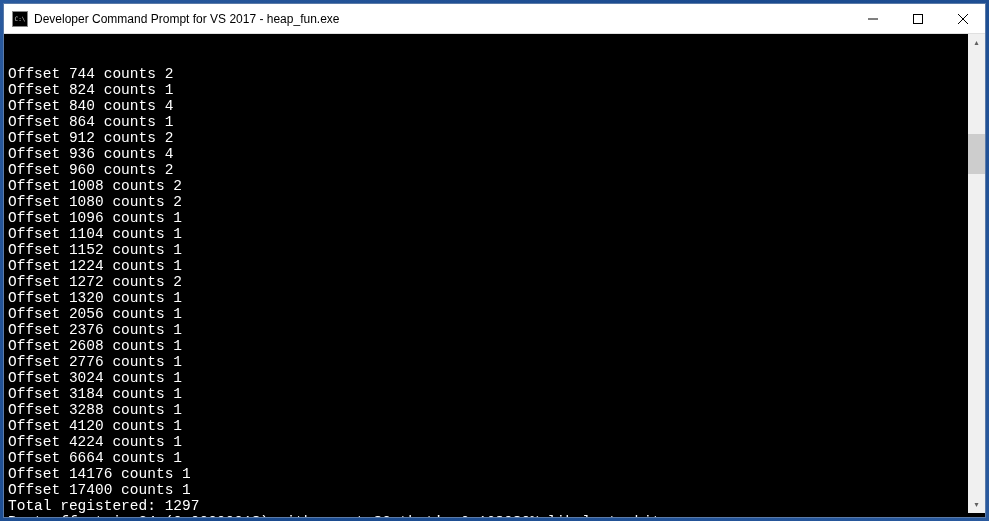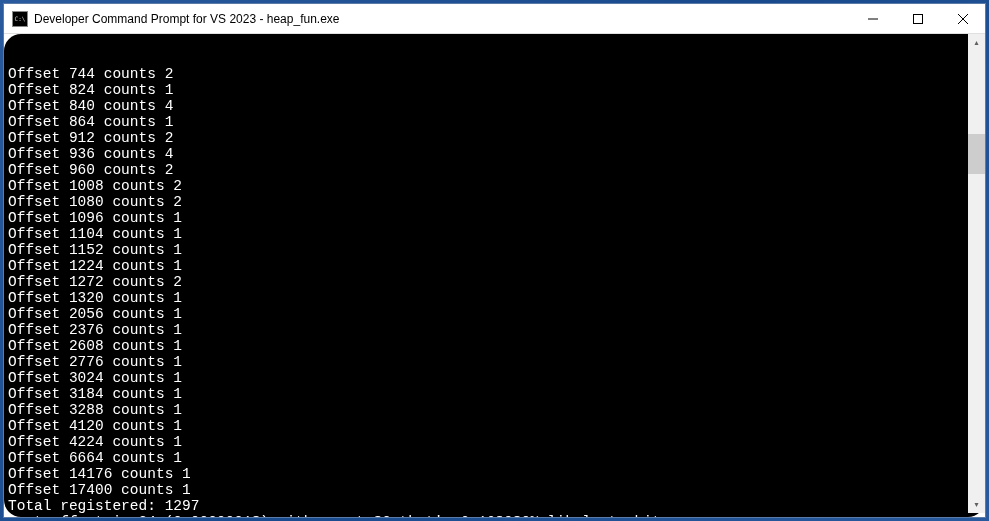--- a/index.html
+++ b/index.html
@@ -83,21 +83,20 @@
       flex: 1;
       background: #000000;
       color: #ffffff;
       font-family: "Consolas", "Courier New", monospace;
       font-size: 14.5px;
       line-height: 16px;
       padding: 0 4px;
       overflow: hidden;
       position: relative;
       white-space: pre;
-      border-radius: 17px;
     }
     .console-content {
       position: relative;
     }
     .scrollbar-track {
       position: absolute;
       right: 0;
       top: 30px;
       bottom: 4px;
       width: 17px;
@@ -123,21 +122,21 @@
       top: 100px;
       height: 40px;
     }
   </style>
 </head>
 <body>
 
 <div class="window">
   <div class="titlebar">
     <div class="titlebar-icon"></div>
-    <div class="titlebar-title">Developer Command Prompt for VS 2023 - heap_fun.exe</div>
+    <div class="titlebar-title">Developer Command Prompt for VS 2017 - heap_fun.exe</div>
     <div class="titlebar-buttons">
       <div class="titlebar-btn">
         <svg viewBox="0 0 10 10">
             <line x1="0" y1="5" x2="10" y2="5"></line>
           </svg>
       </div>
       <div class="titlebar-btn">
         <svg viewBox="0 0 10 10">
             <rect x="0.5" y="0.5" width="9" height="9"></rect>
           </svg>

